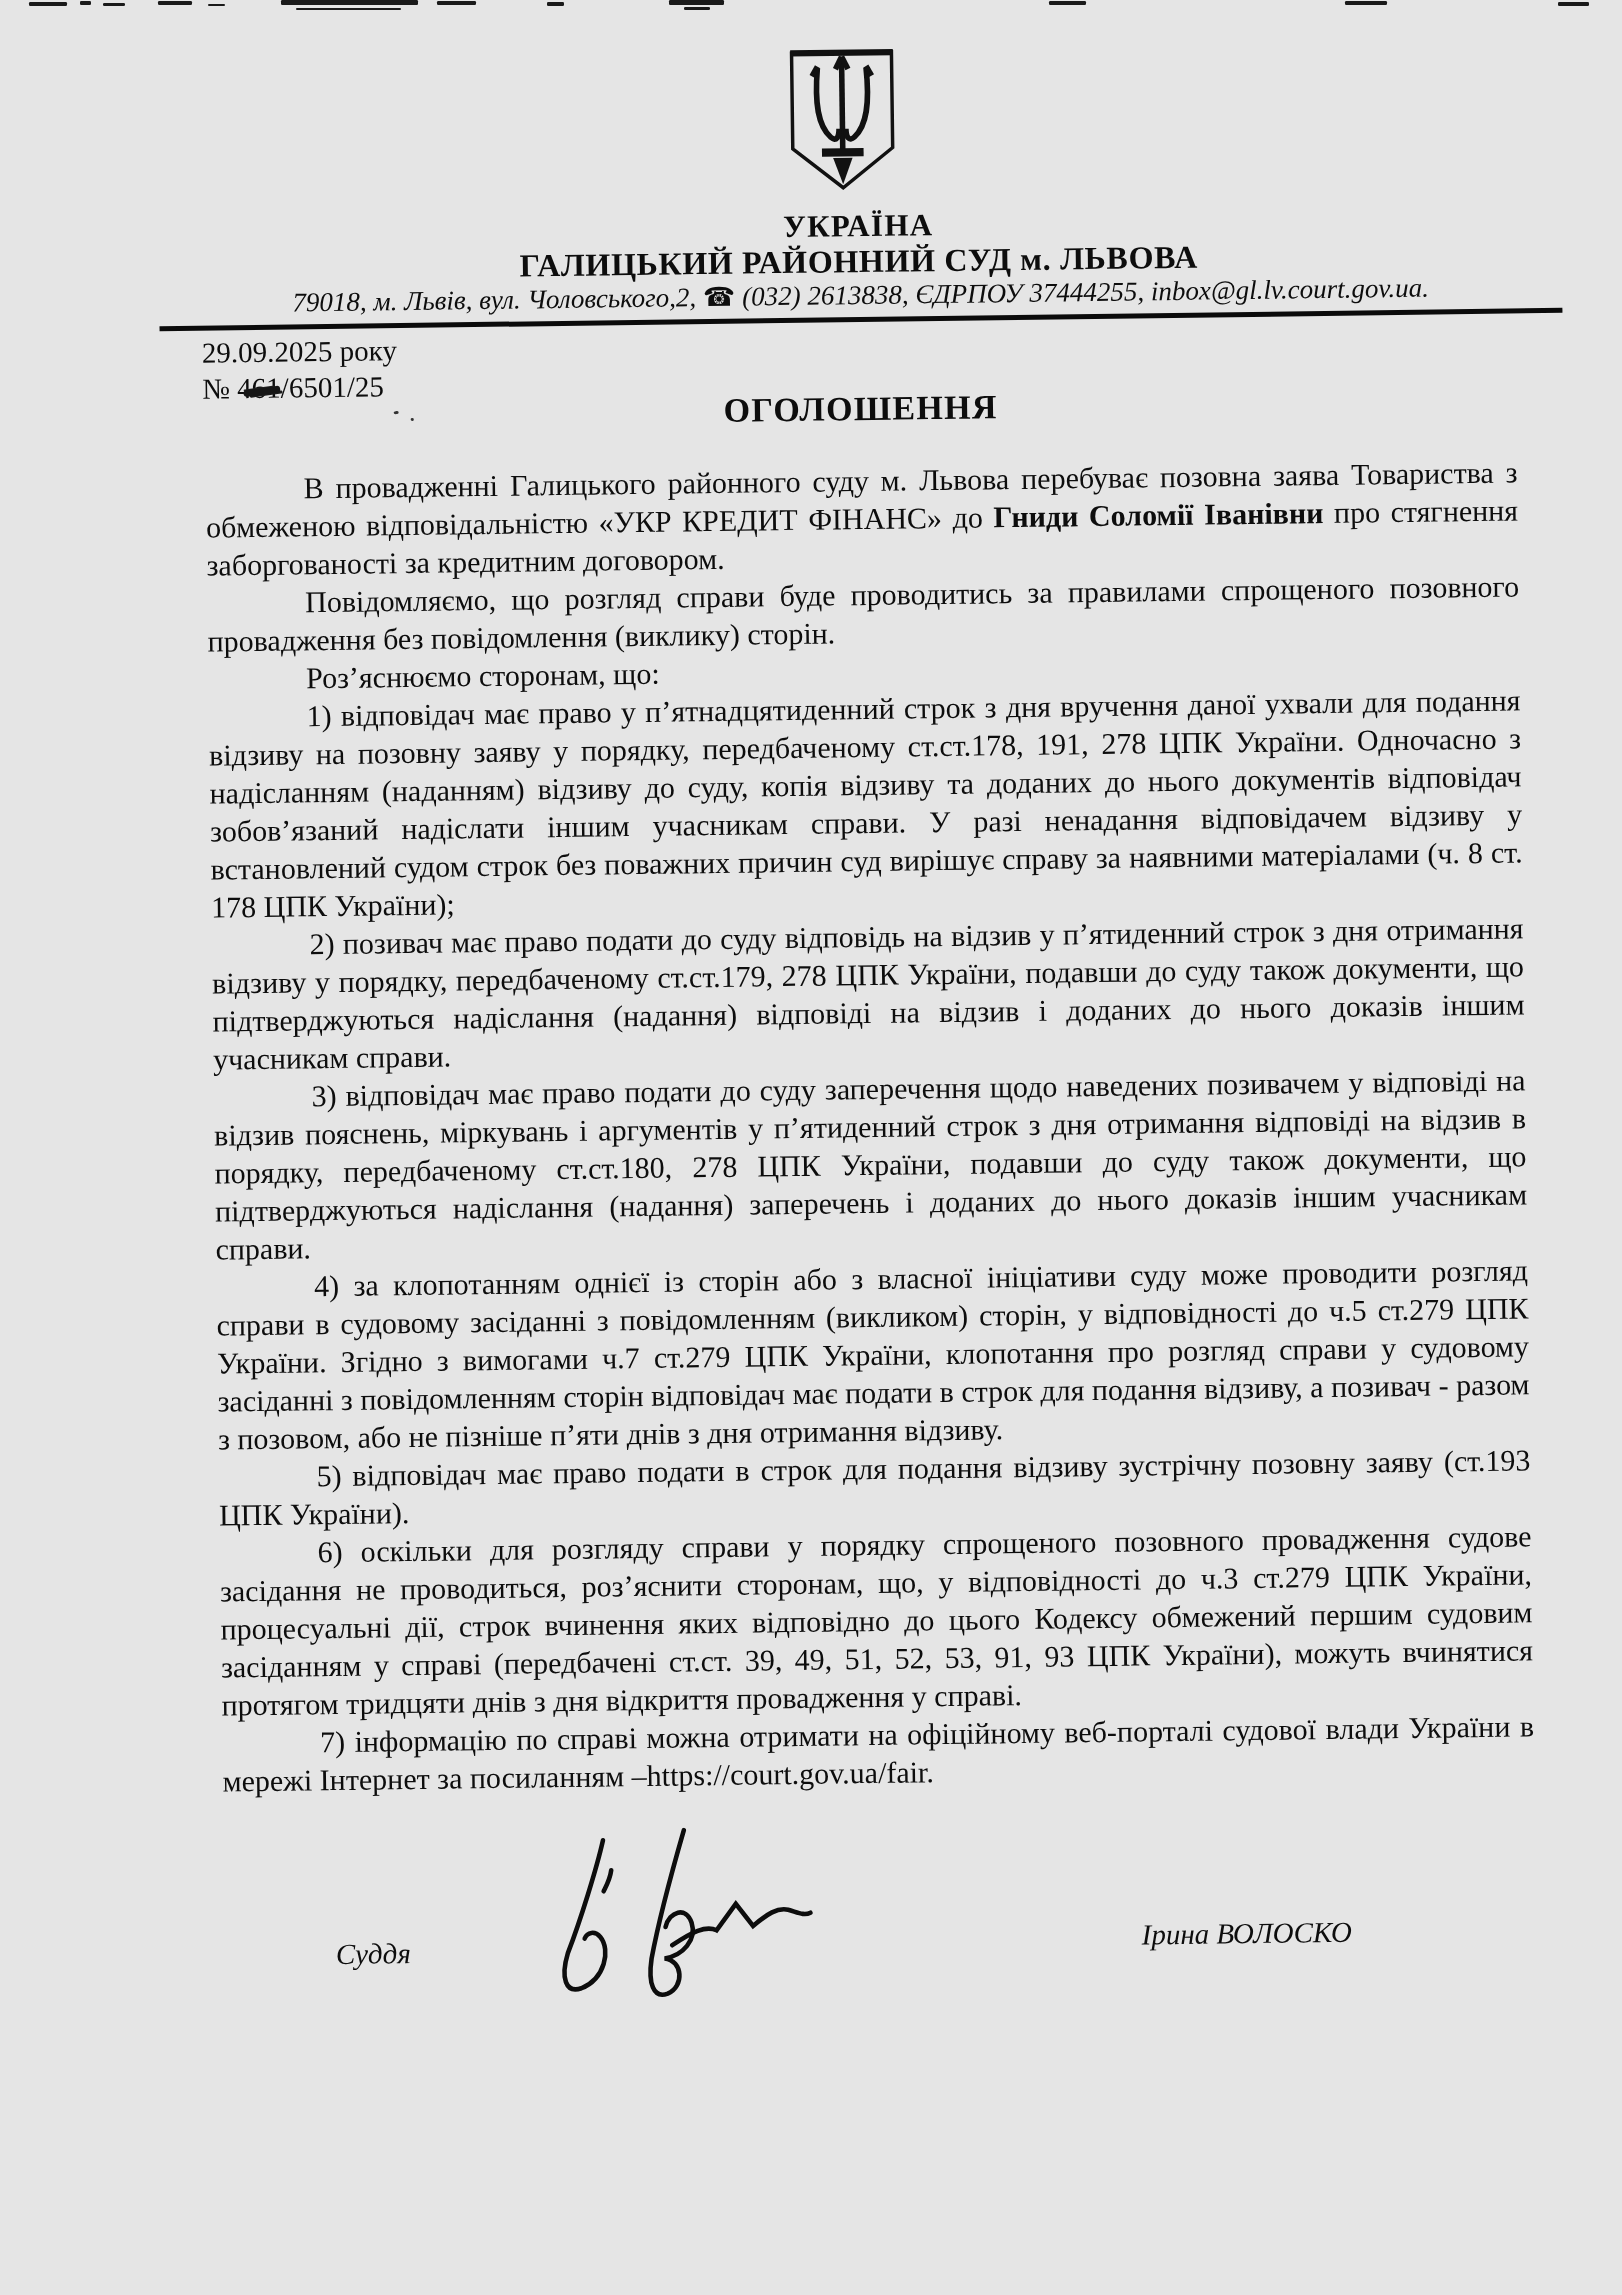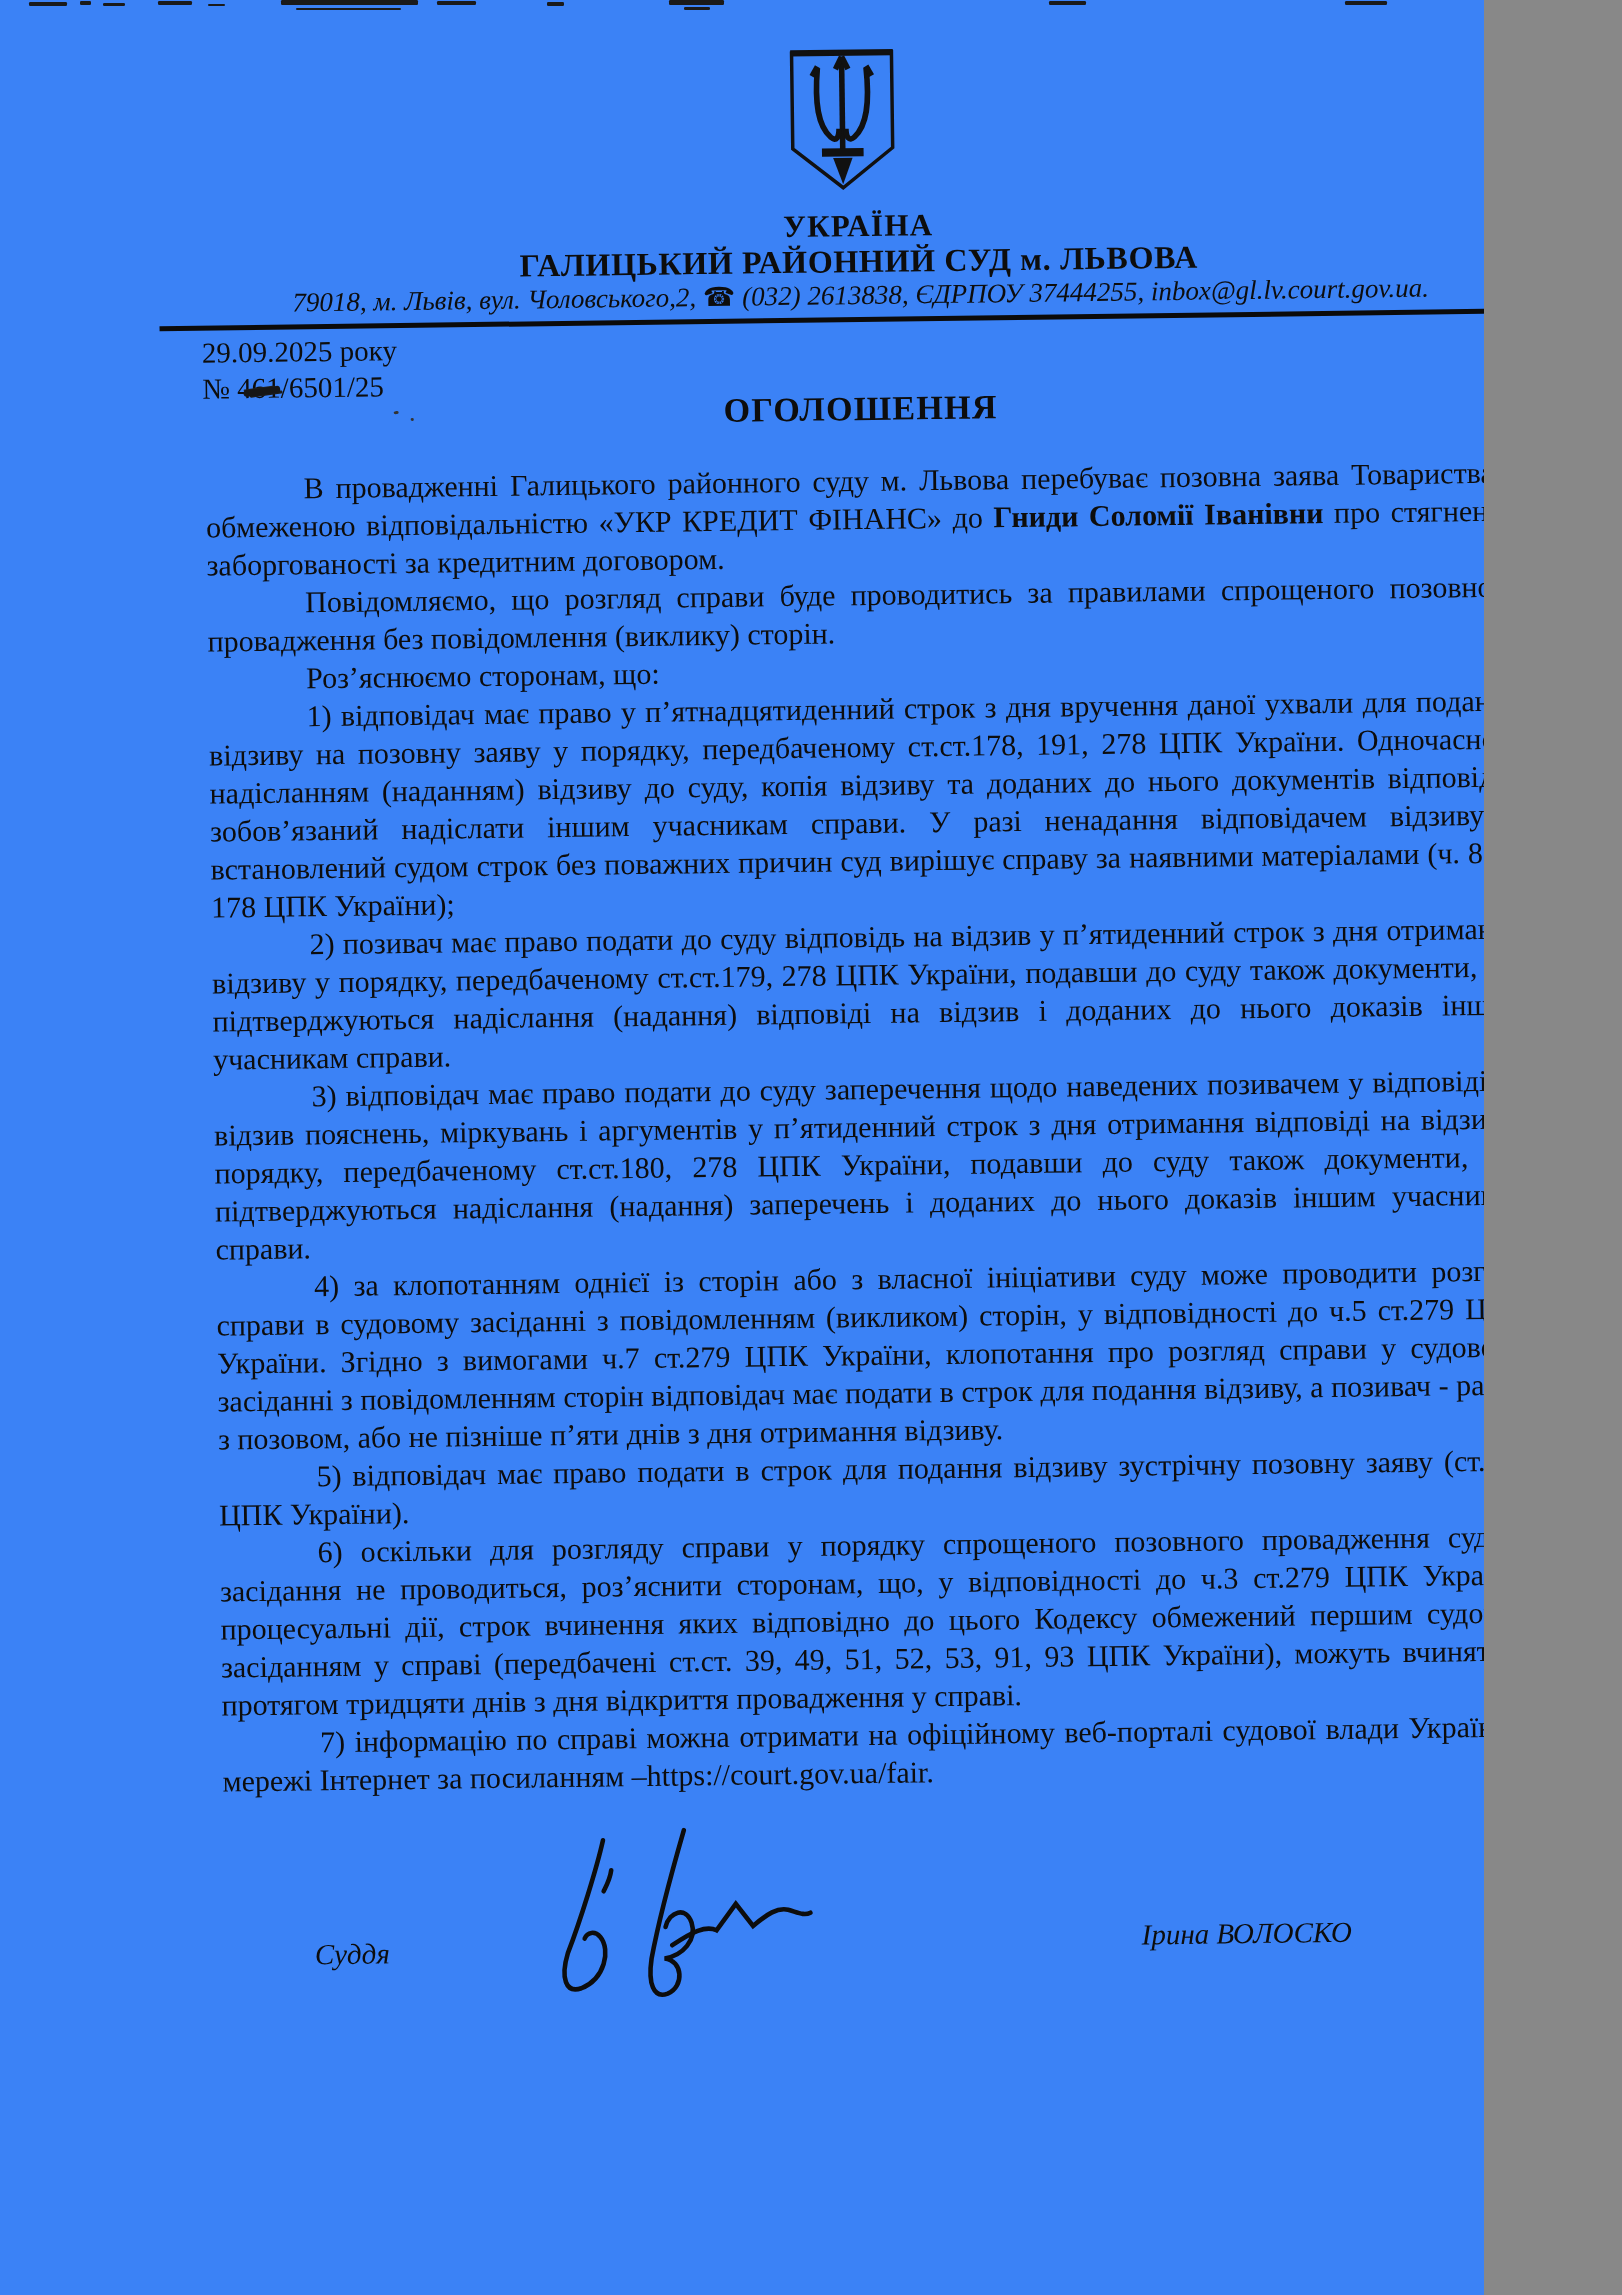--- a/index.html
+++ b/index.html
@@ -1,18 +1,18 @@
 <!DOCTYPE html>
 <html lang="uk" style="font-size:10.5px"><head>
 <meta charset="utf-8">
 <style>
   html,body{margin:0;padding:0;background:#888;}
   .page{
-    position:relative; width:1484px; height:2295px;
-    background:#3b82f6; overflow:hidden;
+    position:relative; width:1622px; height:2295px;
+    background:#e5e5e5; overflow:hidden;
     font-family:"Liberation Serif","DejaVu Serif",serif;
     color:#0d0d0d;
   }
   
   .scan-noise span{position:absolute;background:#1a1a1a;border-radius:1.3px;}
   .n1{left:29px;top:2px;width:38px;height:3.9px;}
   .n2{left:80px;top:0.7px;width:10.5px;height:4.6px;}
   .n3{left:103px;top:2.6px;width:22px;height:3.3px;}
   .n4{left:158px;top:0.7px;width:34px;height:4.6px;}
   .n5{left:208px;top:3.9px;width:17px;height:2.6px;}
@@ -63,21 +63,21 @@
   .speck2{left:208px;top:48px;width:3.3px;height:2.6px;}
   .doc-title{
     position:absolute; left:213px; top:390px; width:1312px; margin:0;
     text-align:center; font-weight:bold; font-size:34px; letter-spacing:1.3px;
   }
   .body-text{
     position:absolute; left:213px; top:462px; width:1312px;
     font-size:30px; line-height:38px; text-align:justify;
   }
   .body-text p{margin:0; text-indent:98px;}
-  .sig-role{position:absolute; left:303px; top:1931px; font-style:italic; font-size:29px;}
+  .sig-role{position:absolute; left:324px; top:1931px; font-style:italic; font-size:29px;}
   .sig-name{position:absolute; left:1130px; top:1922px; font-style:italic; font-size:29px;}
   .sig-scribble{position:absolute; left:458px; top:1825px; width:379px; height:196px;}
   .sig-scribble svg{width:100%;height:100%;}
 </style>
 </head>
 <body>
 
 <div class="page">
 
   <div class="scan-noise">

